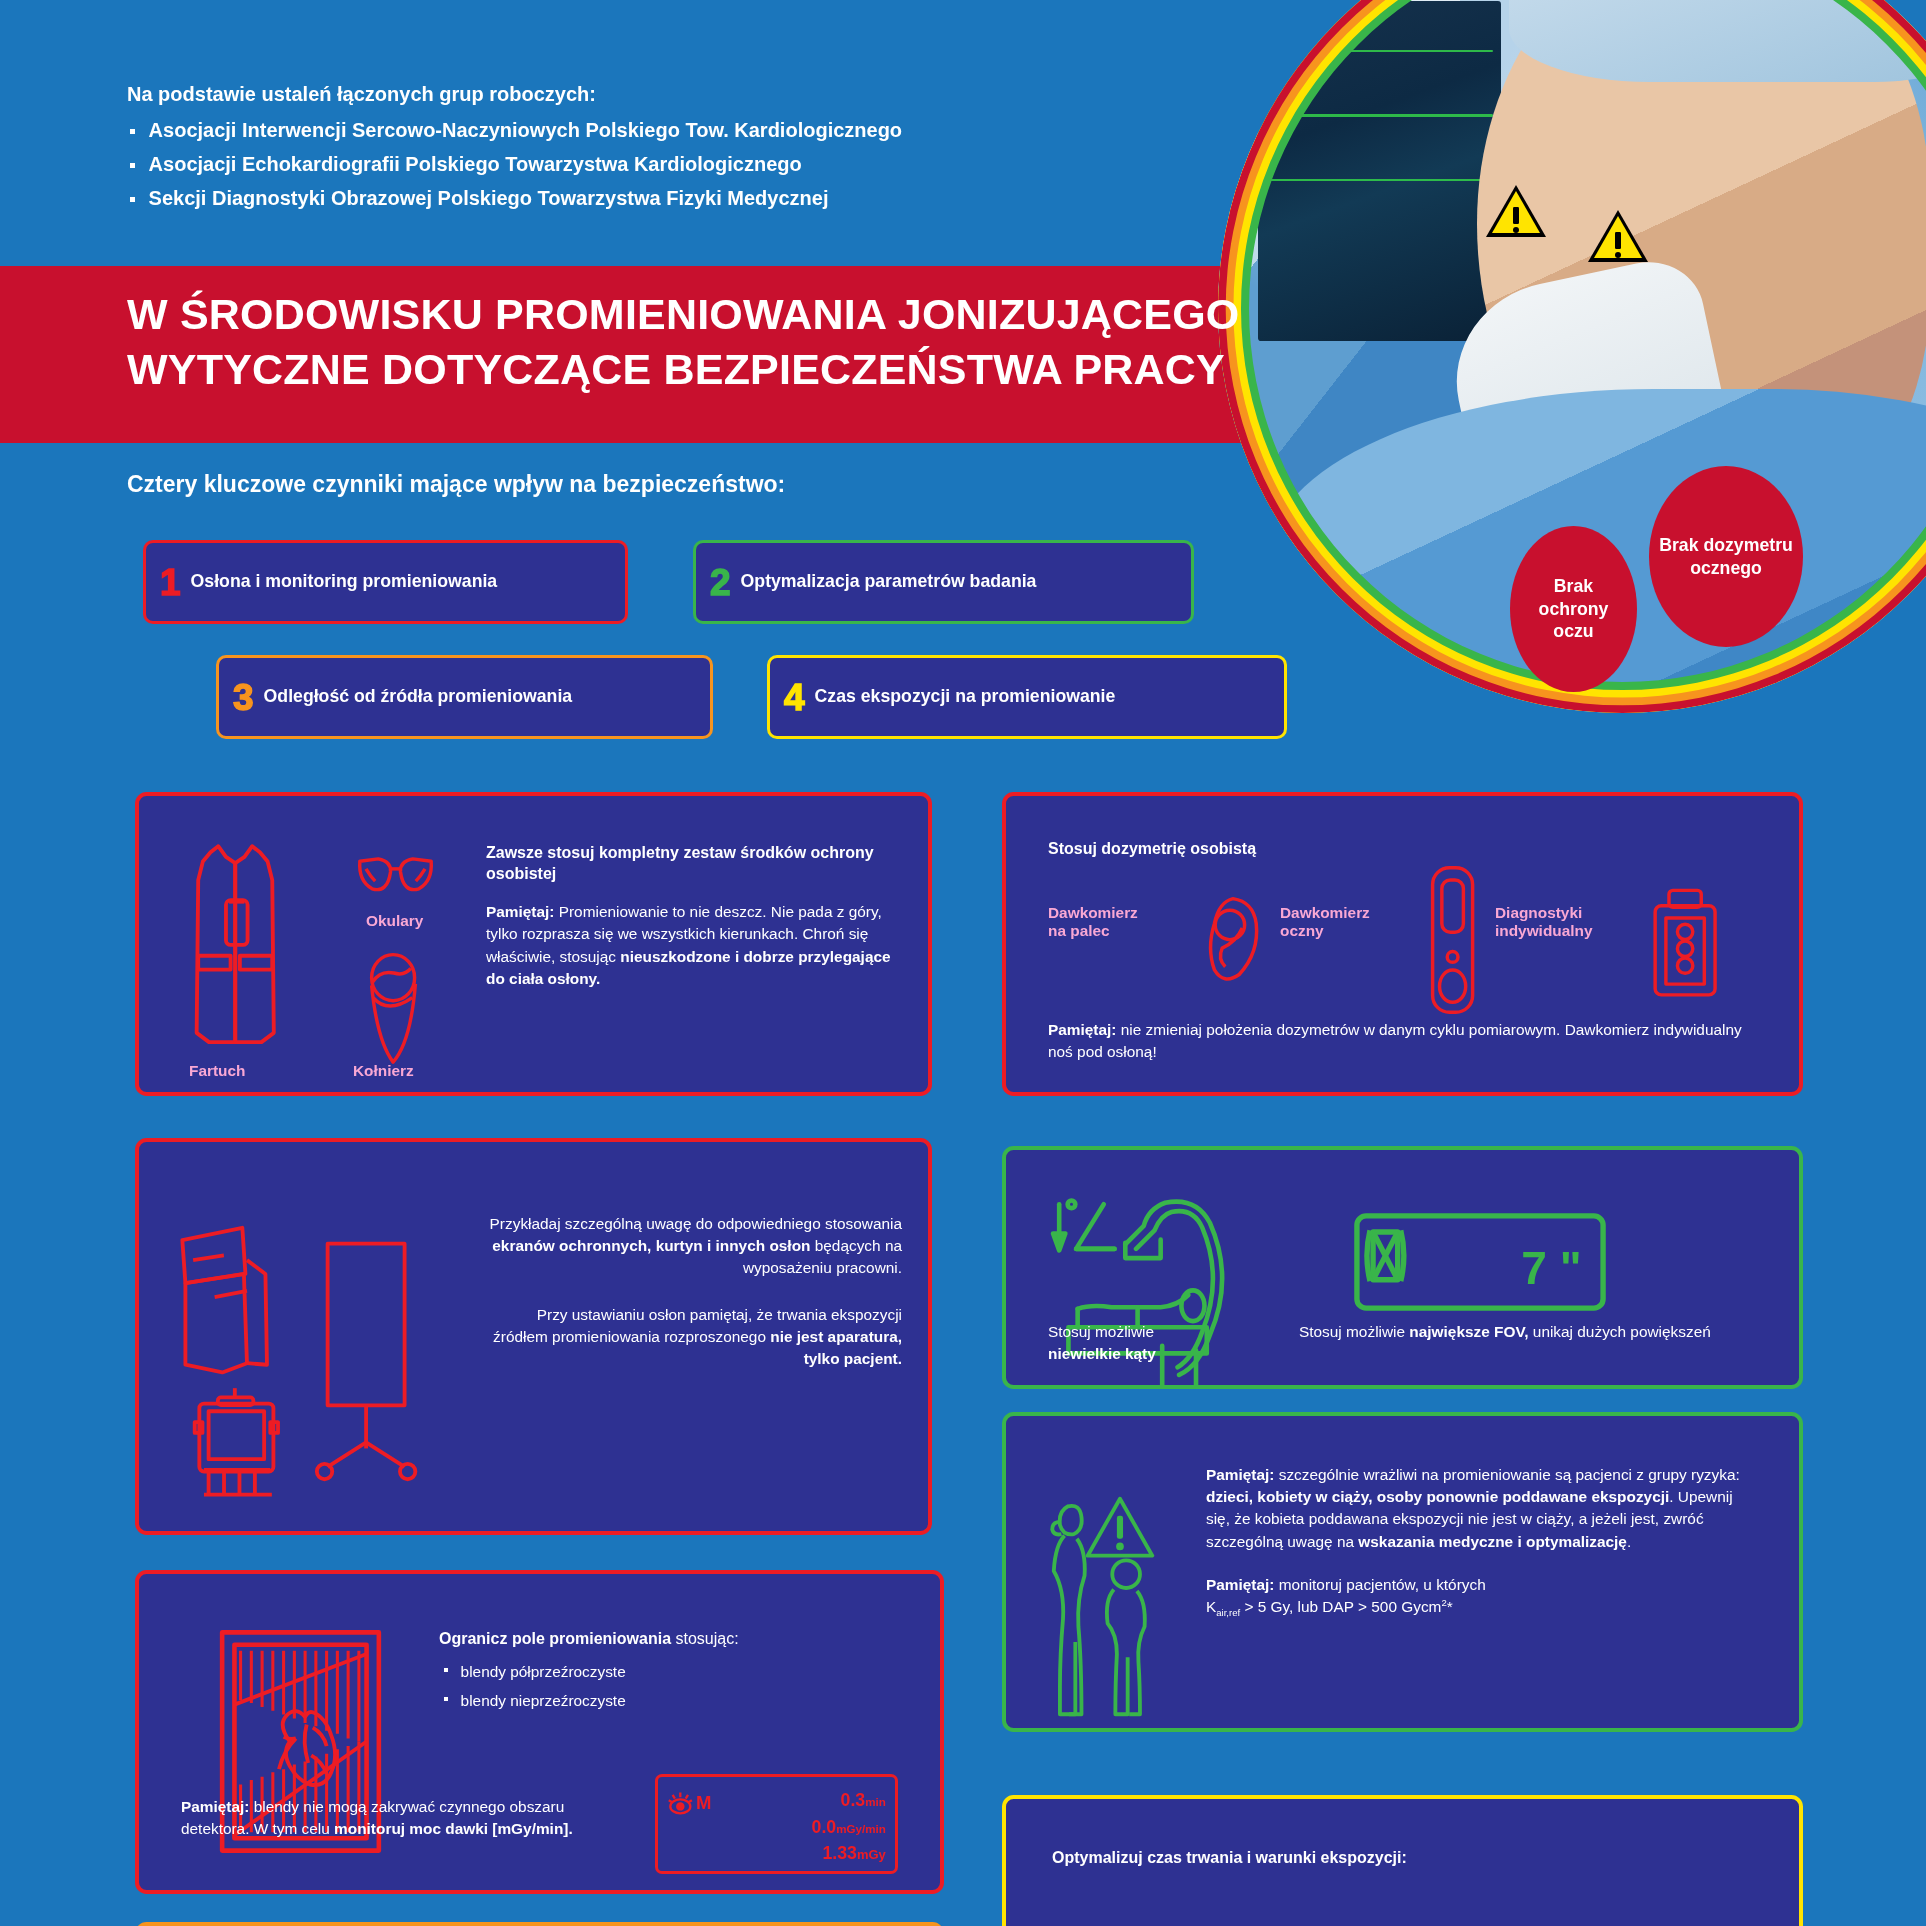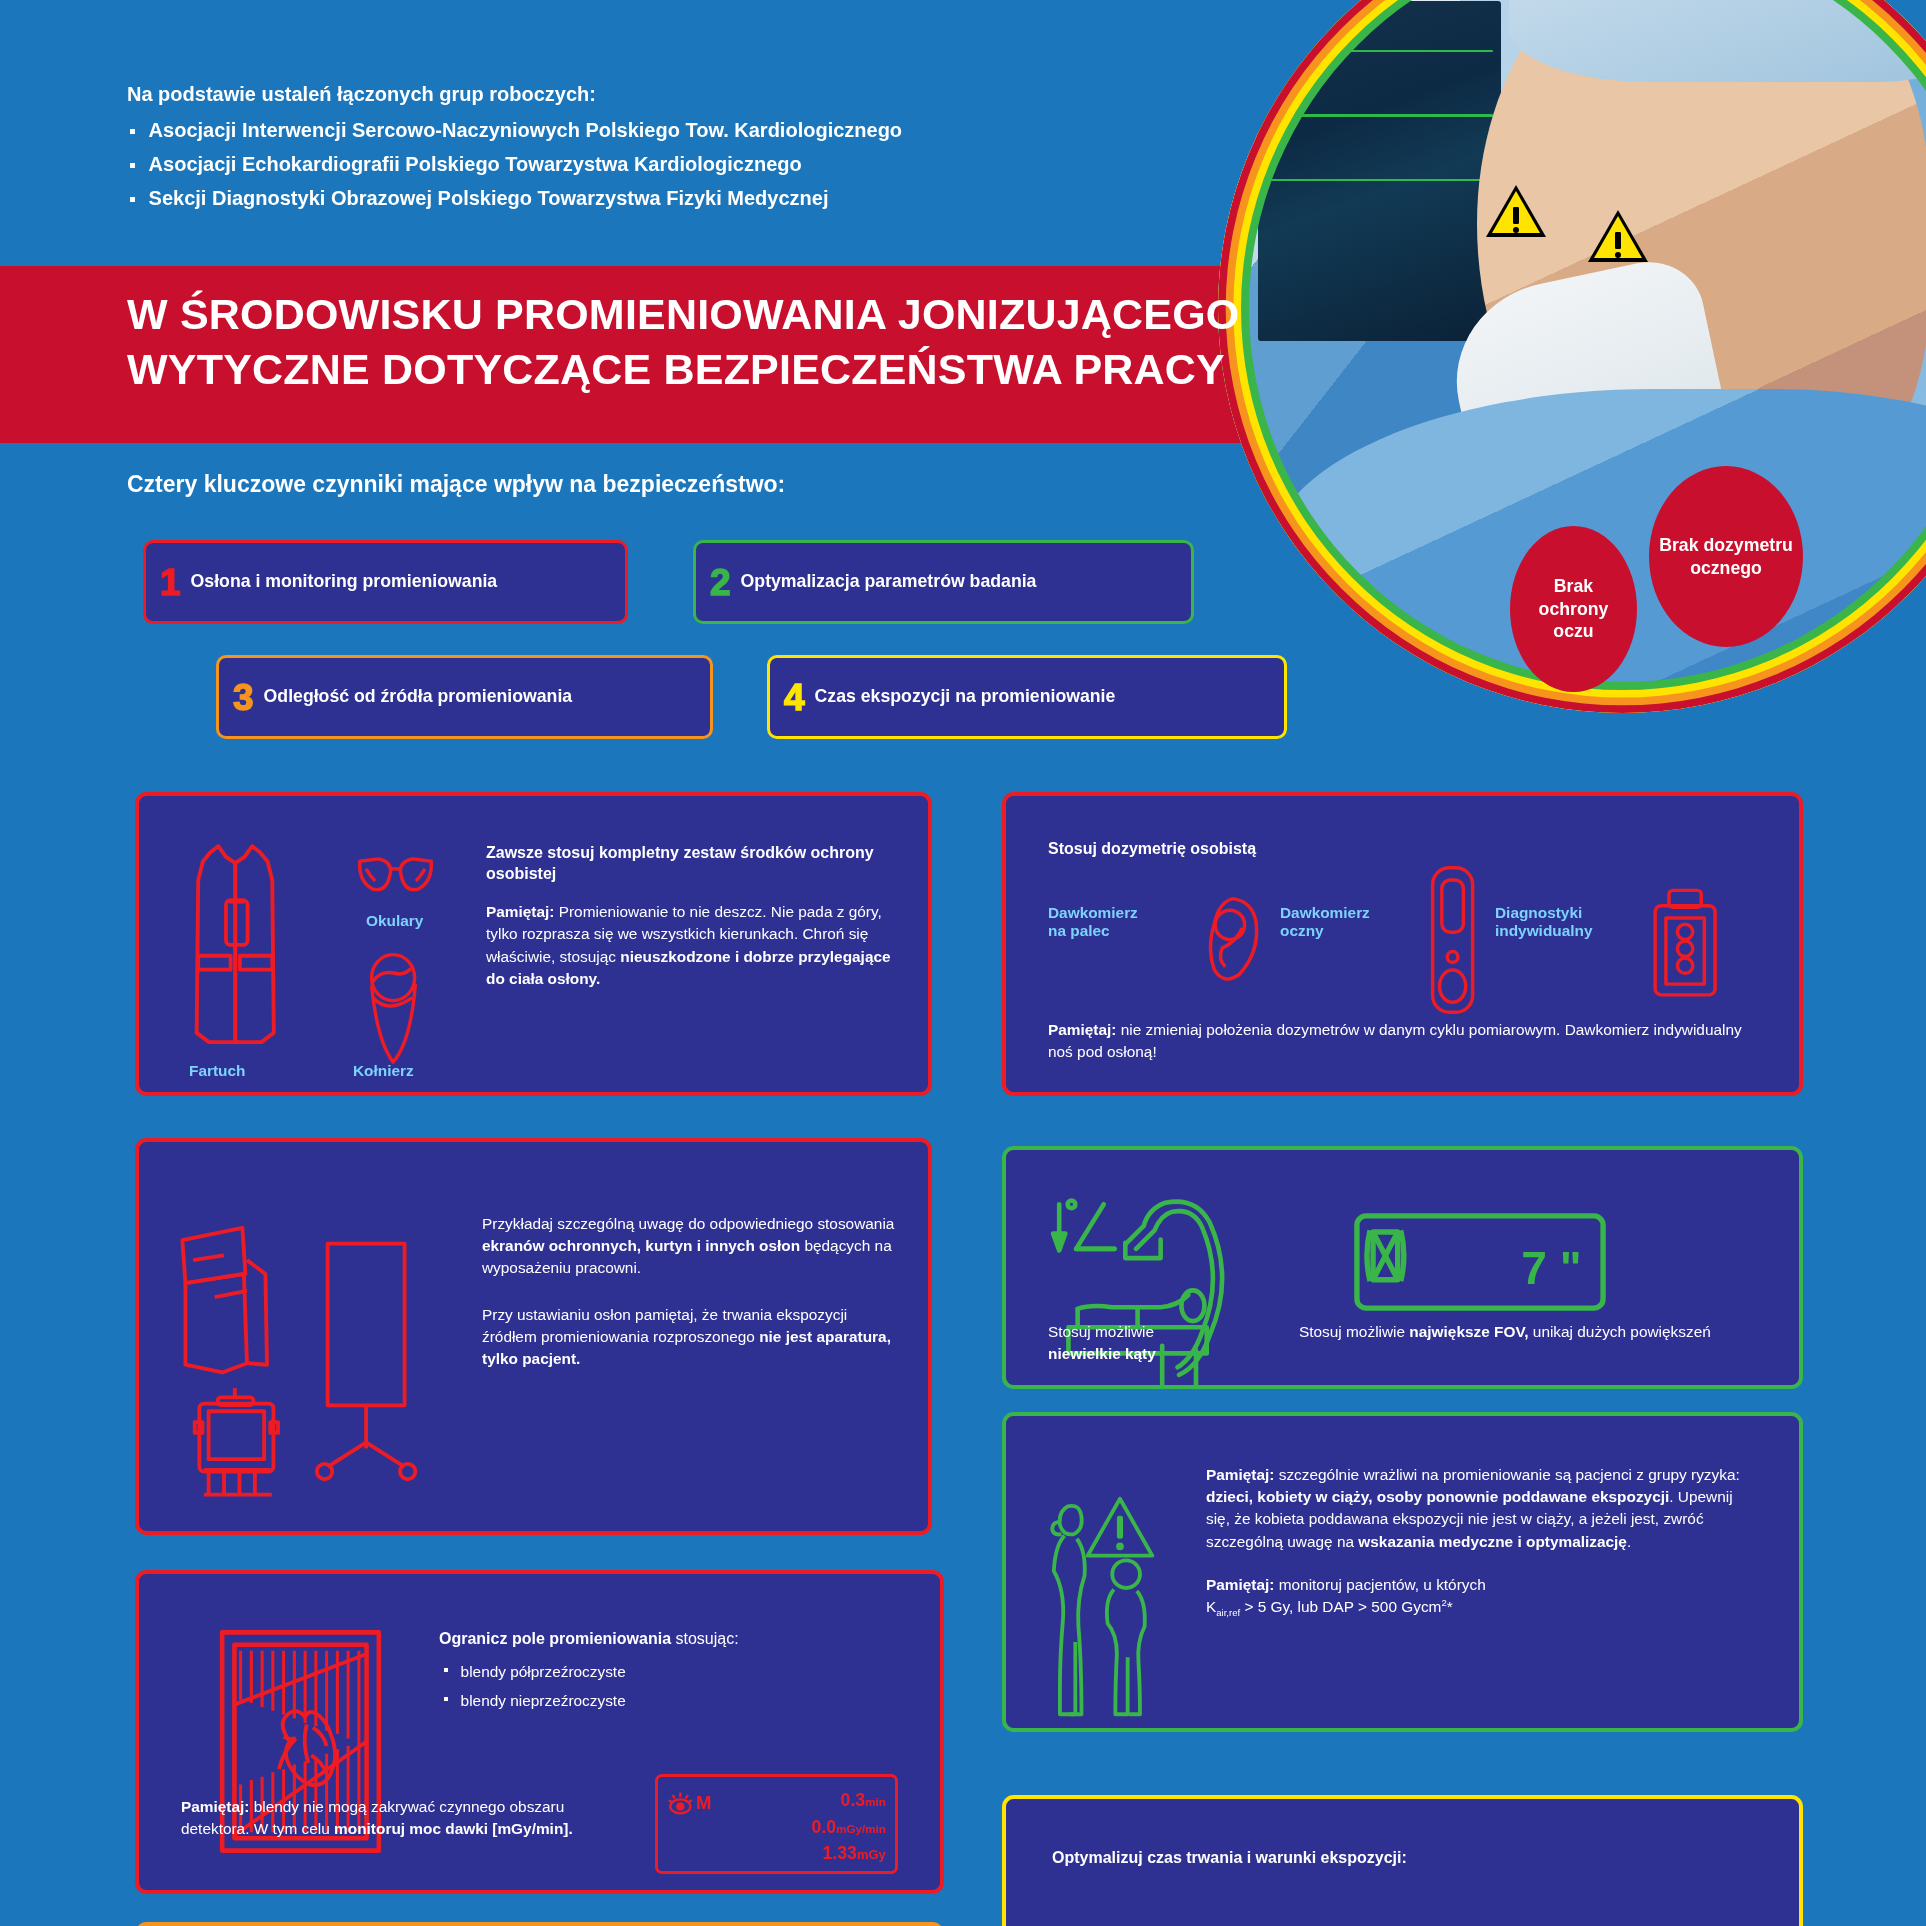--- a/index.html
+++ b/index.html
@@ -267,21 +267,21 @@
     z-index: 6;
   }
   .card-red    { border: 4.2px solid #ed1c24; }
   .card-green  { border: 4.2px solid #39b54a; }
   .card-orange { border: 4.2px solid #f7941e; }
   .card-yellow { border: 4.2px solid #ffe400; }
 
   .ctext { color: #ffffff; font-size: 15.4px; line-height: 1.44; }
   .ctext b { font-weight: 700; }
   .chead { color: #ffffff; font-size: 16px; font-weight: 700; line-height: 1.32; }
-  .clabel { color: #7dd3fc; font-size: 15.4px; font-weight: 700; line-height: 1.2; }
+  .clabel { color: #f9a8d4; font-size: 15.4px; font-weight: 700; line-height: 1.2; }
 
   svg { display: block; }
 
   .sub { font-size: 0.62em; vertical-align: sub; }
   .sup { font-size: 0.62em; vertical-align: super; }
 </style>
 </head>
 <body>
 
 <div class="poster">
@@ -432,21 +432,21 @@
         <circle cx="47" cy="80" r="10"></circle>
         <circle cx="47" cy="102" r="10"></circle>
       </g>
     </svg>
 
     <div class="ctext" style="position:absolute; left:42px; top:223px; width:701px;">
       <b>Pamiętaj:</b><span> nie zmieniaj położenia dozymetrów w danym cyklu pomiarowym. Dawkomierz indywidualny noś pod osłoną!</span>
     </div>
   </div>
 
-  <div class="card card-red" style="left:135px; top:1138px; width:797px; height:397px;">
+  <div class="card card-red" style="left:135px; top:1138px; width:797px; height:397px;text-align:right;">
     <svg style="position:absolute; left:37px; top:75px;" width="135" height="277" viewBox="0 0 175 360">
       <g fill="none" stroke="#ED1C24" stroke-width="5" stroke-linejoin="round">
         <path d="M8 30 L86 14 L90 74 L12 86 Z"></path>
         <path d="M22 56 L62 50"></path>
         <path d="M12 86 L12 192 L60 202 L92 190 L88 74 Z"></path>
         <path d="M92 56 L116 74 L118 192 L92 190"></path>
         <path d="M50 104 L92 96"></path>
       </g>
     </svg>
     <svg style="position:absolute; left:173px; top:94px;" width="139" height="254" viewBox="0 0 180 330">

